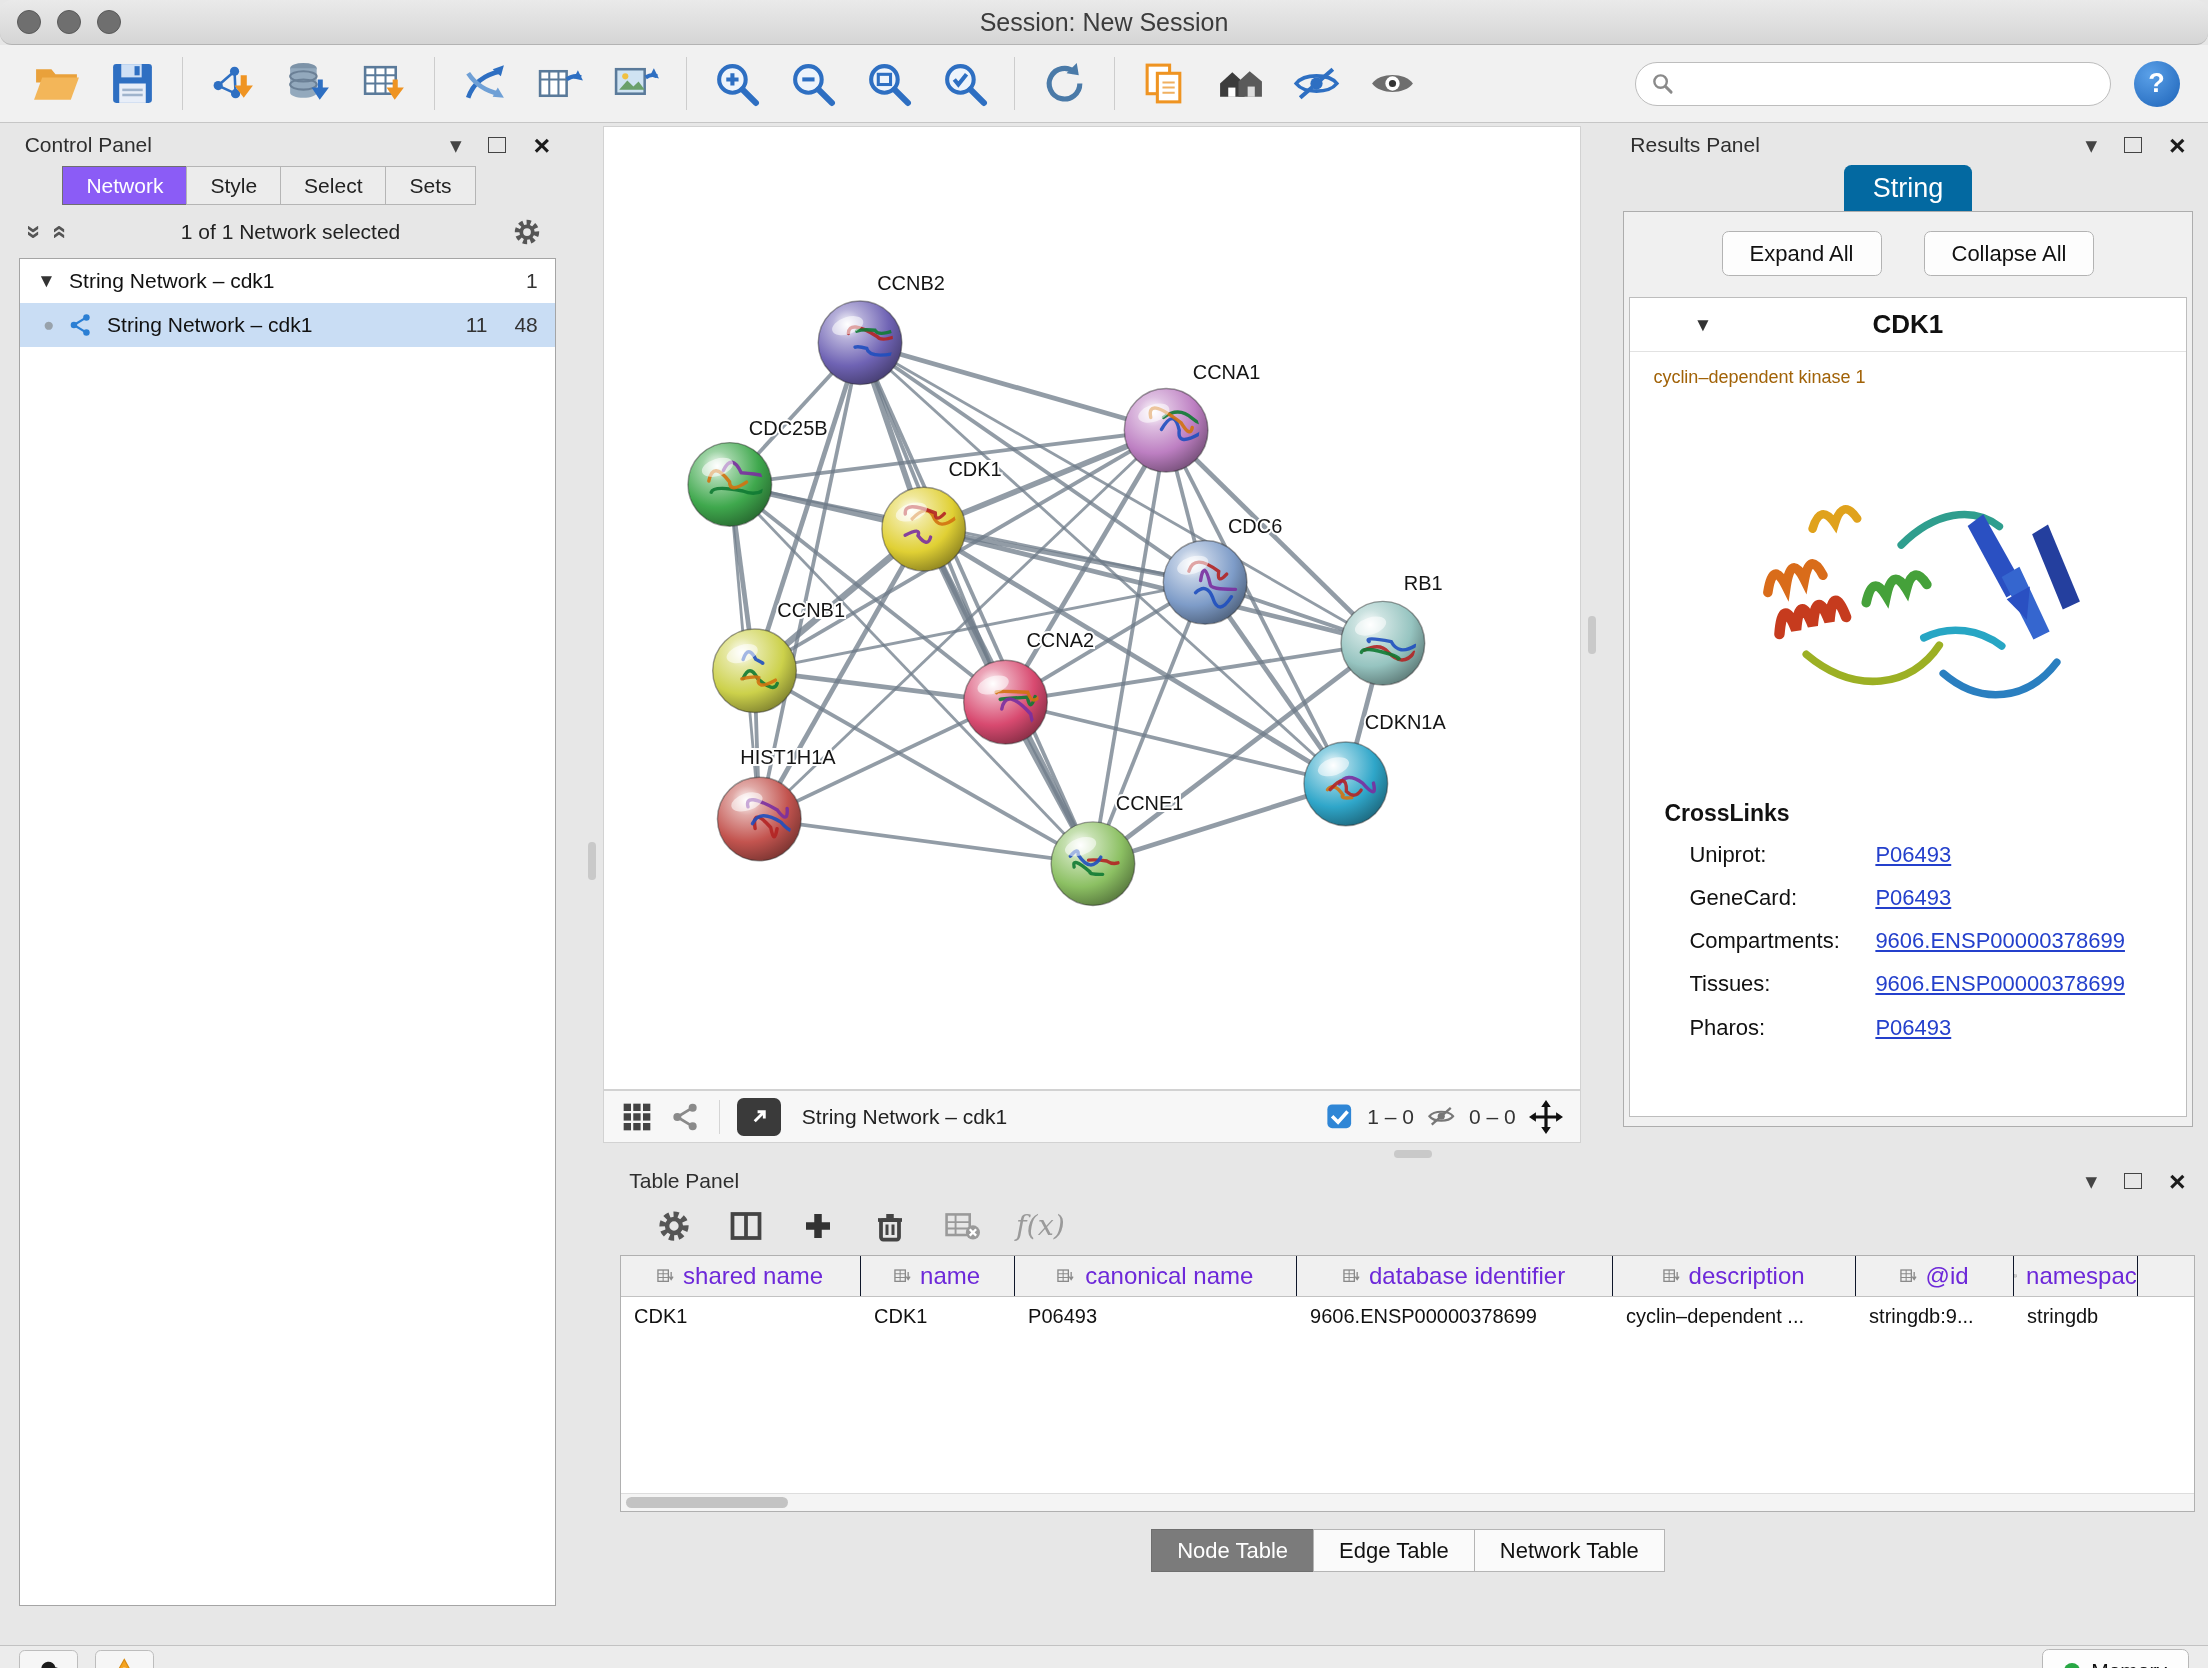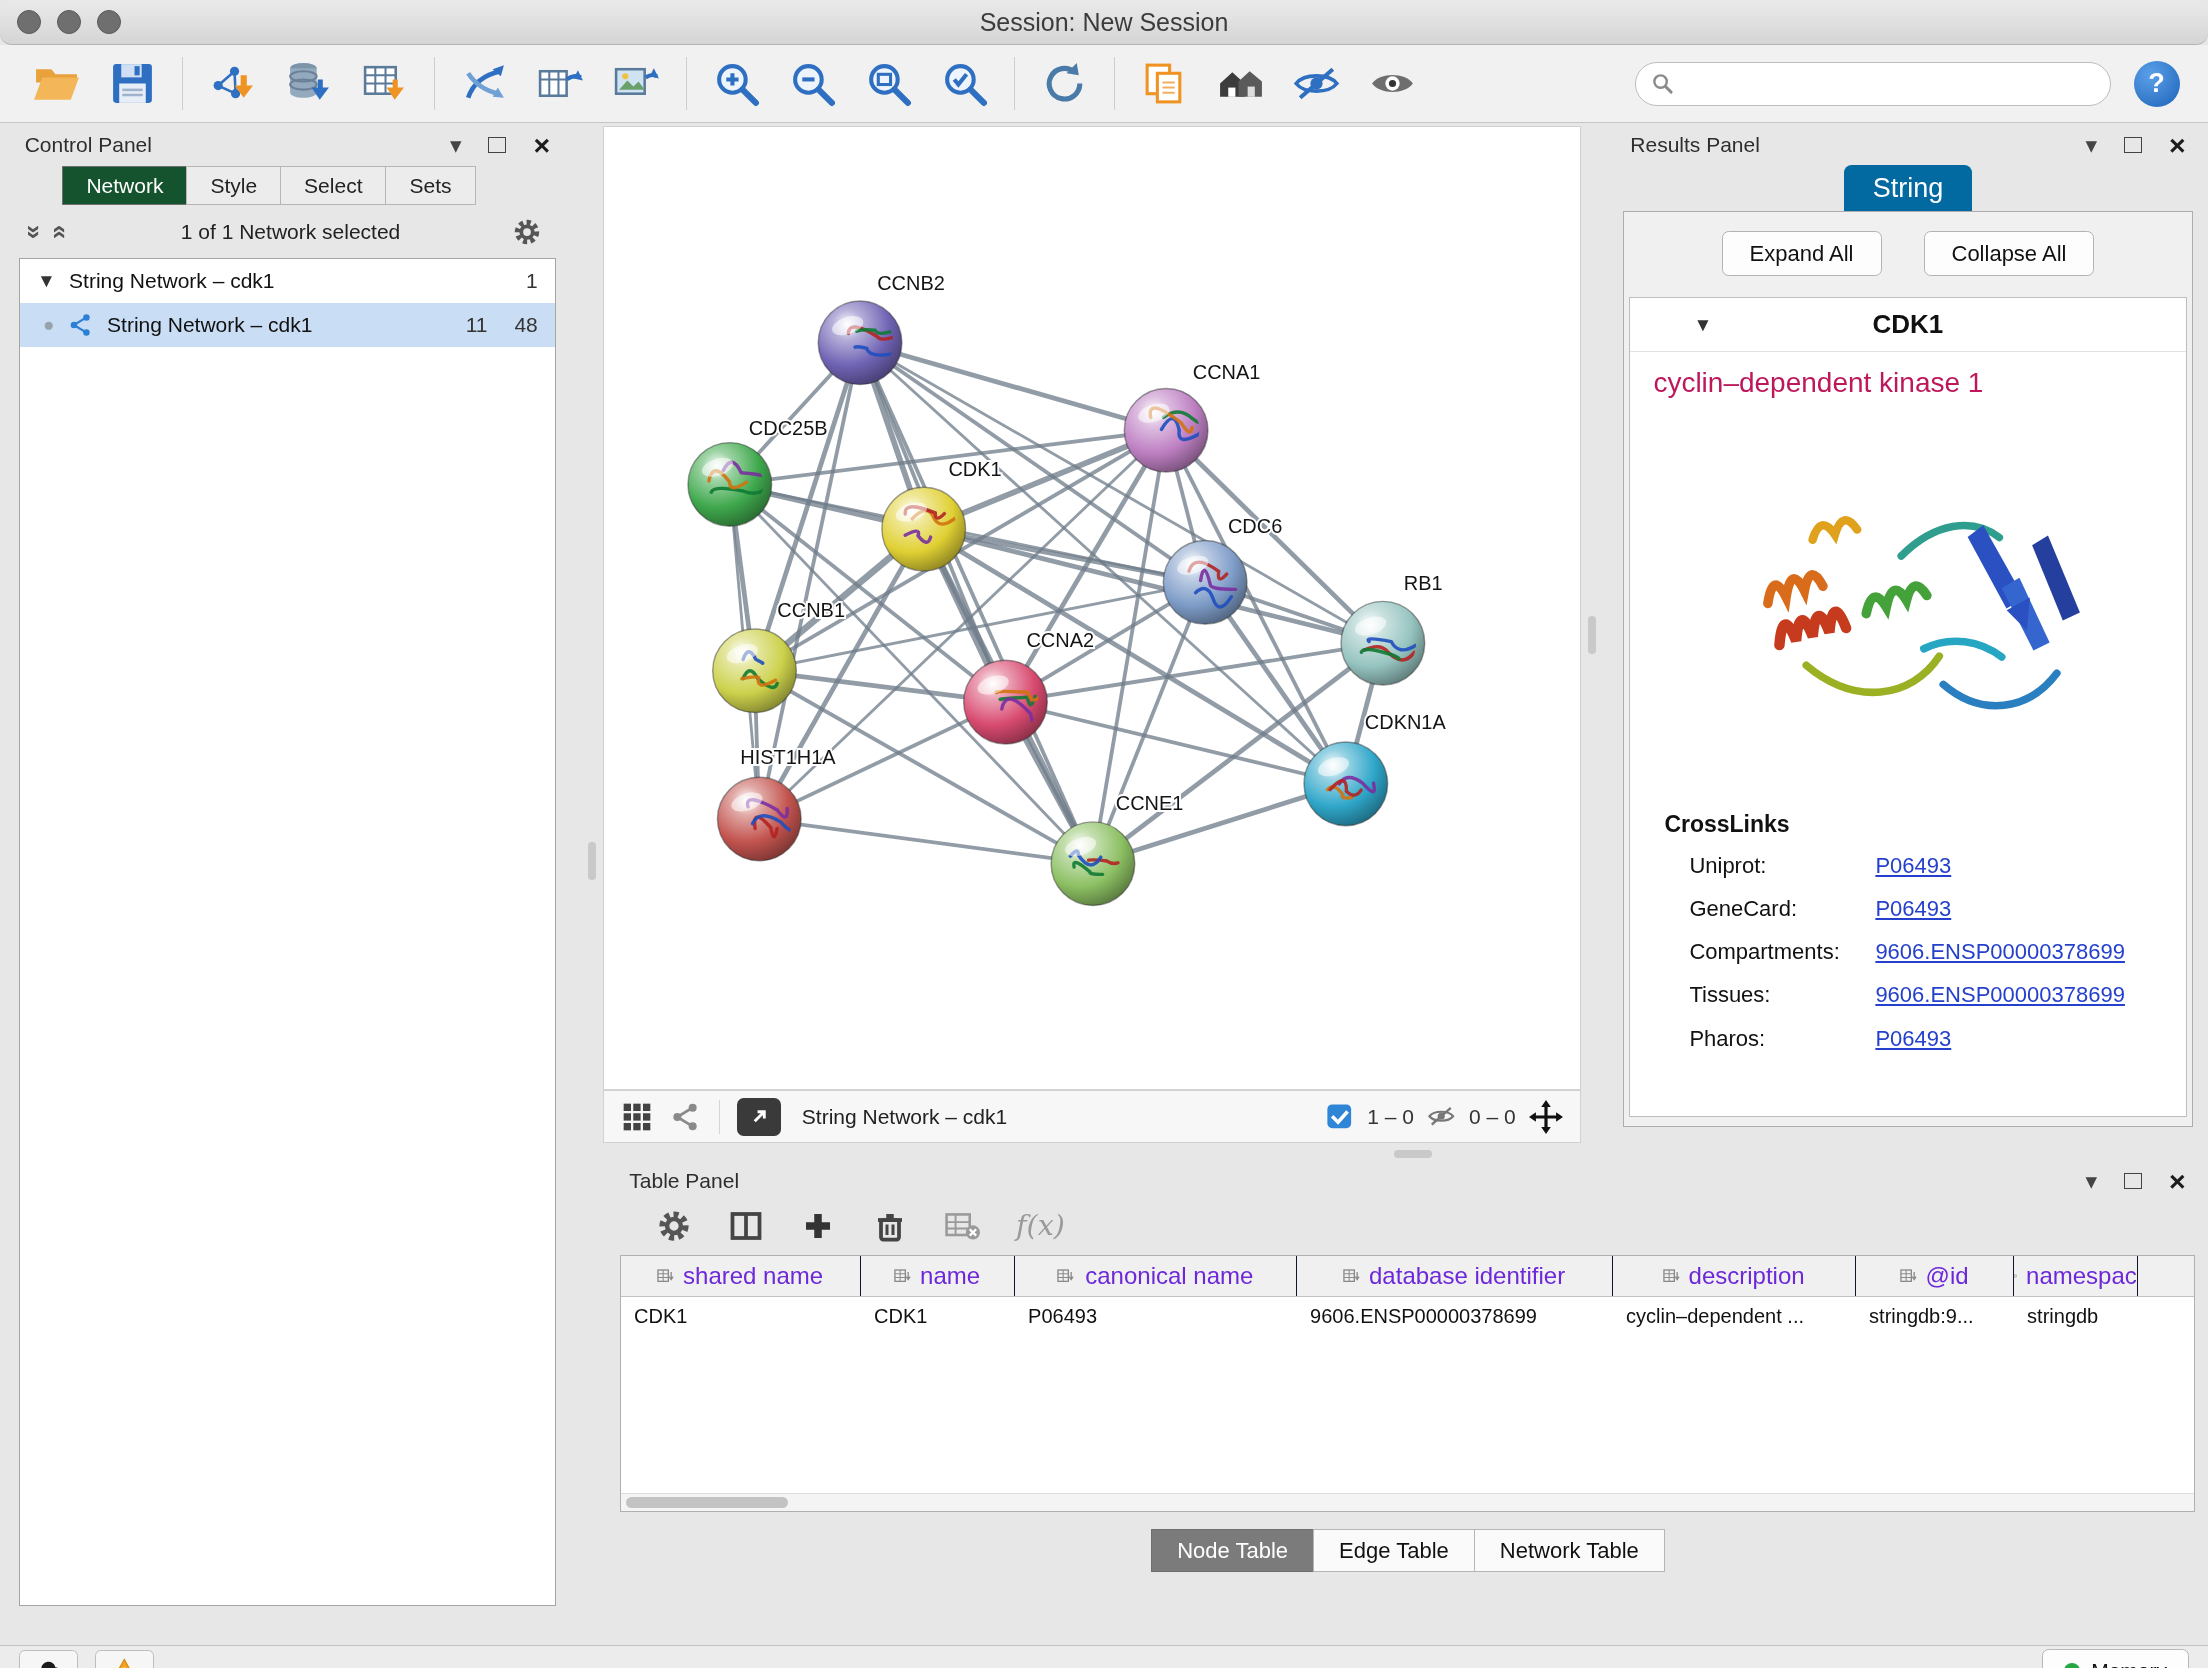--- a/index.html
+++ b/index.html
@@ -36,21 +36,21 @@
   .ph-title { font-size:21px; color:#2e2e2e; }
   .ph-icons { margin-left:auto; display:flex; align-items:center; gap:27px; }
   .ph-caret { font-size:23px; color:#444; line-height:1; }
   .ph-float { width:16px; height:13.3px; border:1.9px solid #444; }
   .ph-close { font-size:28.5px; font-weight:bold; color:#1c1c1c; line-height:1; }
 
   
   .cp { position:absolute; left:11.4px; top:126px; width:552px; height:1480px; display:flex; flex-direction:column; }
   .cp-tabs { display:flex; margin:1.9px 0 0 51px; }
   .cp-tab { font-size:21px; padding:6.7px 23px; border:1px solid #b5b5b5; background:#ececec; color:#222; margin-right:-1px; }
-  .cp-tab.active { background:#14532d; color:#fff; border-color:#6f6f6f; }
+  .cp-tab.active { background:#8b5cf6; color:#fff; border-color:#6f6f6f; }
   .cp-subhead { display:flex; align-items:center; padding:11.4px 21px 5.7px 17px; gap:11.4px; }
   .chev { font-size:26px; color:#555; font-weight:bold; display:inline-block; transform:rotate(90deg); line-height:1; }
   .cp-status { flex:1; text-align:center; font-size:21px; color:#222; }
   .gear-svg { width:30px; height:30px; }
   .tree { margin:5.7px 7.6px 0 7.6px; flex:1; background:#fff; border:1px solid #a5a5a5; overflow:hidden; }
   .tree-row { display:flex; align-items:center; height:44px; padding:0 17px; gap:13.3px; font-size:21px; color:#111; }
   .tree-row.child { padding-left:23px; }
   .tree-row.selected { background:#c9ddf4; }
   .tw { color:#333; font-size:19px; }
   .tree-dot { color:#98a2ab; font-size:19px; }
@@ -78,21 +78,21 @@
   .string-tab { align-self:center; margin-top:1px; background:#0369a1; color:#fff; font-size:27px;
     padding:7.6px 28.5px; border-radius:7.6px 7.6px 0 0; }
   .rp-box { margin:0 5.7px; flex:1; border:1px solid #adadad; background:#f0f0f0; display:flex;
     flex-direction:column; padding:19px 5.7px 9.5px; box-sizing:border-box; }
   .rp-buttons { display:flex; justify-content:center; gap:42px; margin-bottom:21px; }
   .btn { background:#fdfdfd; border:1px solid #b3b3b3; border-radius:6.7px; font-size:22px; color:#111; padding:8.6px 27px; }
   .cdk-box { flex:1; background:#fff; border:1px solid #bdbdbd; overflow:hidden; display:flex; flex-direction:column; }
   .cdk-hdr { display:flex; align-items:center; height:53px; border-bottom:1px solid #e2e2e2; padding:0 19px; }
   .cdk-hdr .tw { margin-left:44px; }
   .cdk-name { flex:1; text-align:center; font-size:26px; font-weight:bold; color:#111; margin-right:63px; }
-  .cdk-desc { font-size:28px; color:#be185d; padding:15px 23px 0; }
+  .cdk-desc { font-size:18px; color:#a16207; padding:15px 23px 0; }
   .protein-img { display:flex; justify-content:center; padding:13.3px 0 3.8px; }
   .protein-img svg { width:409px; height:380px; }
   .cl-title { font-size:23px; font-weight:bold; color:#111; padding:15px 0 5.7px 34px; }
   .cl-row { display:flex; font-size:22px; padding:8.6px 0 8.6px 59px; }
   .cl-label { width:186px; color:#111; flex:0 0 auto; }
   .cl-link { color:#2440cc; text-decoration:underline; }
 
   
   .tp { position:absolute; left:616px; top:1162px; width:1583px; height:447px; display:flex; flex-direction:column; }
   .tp-toolbar { display:flex; align-items:center; gap:36px; padding:7.6px 0 11.4px 40px; }

